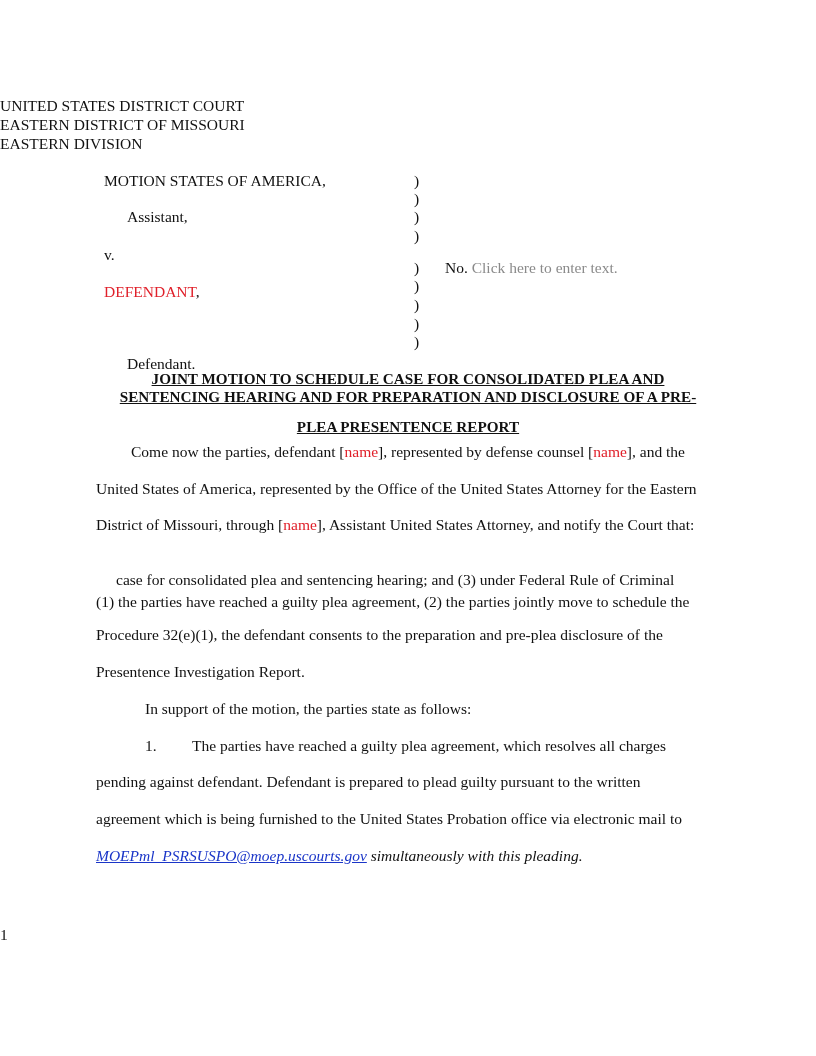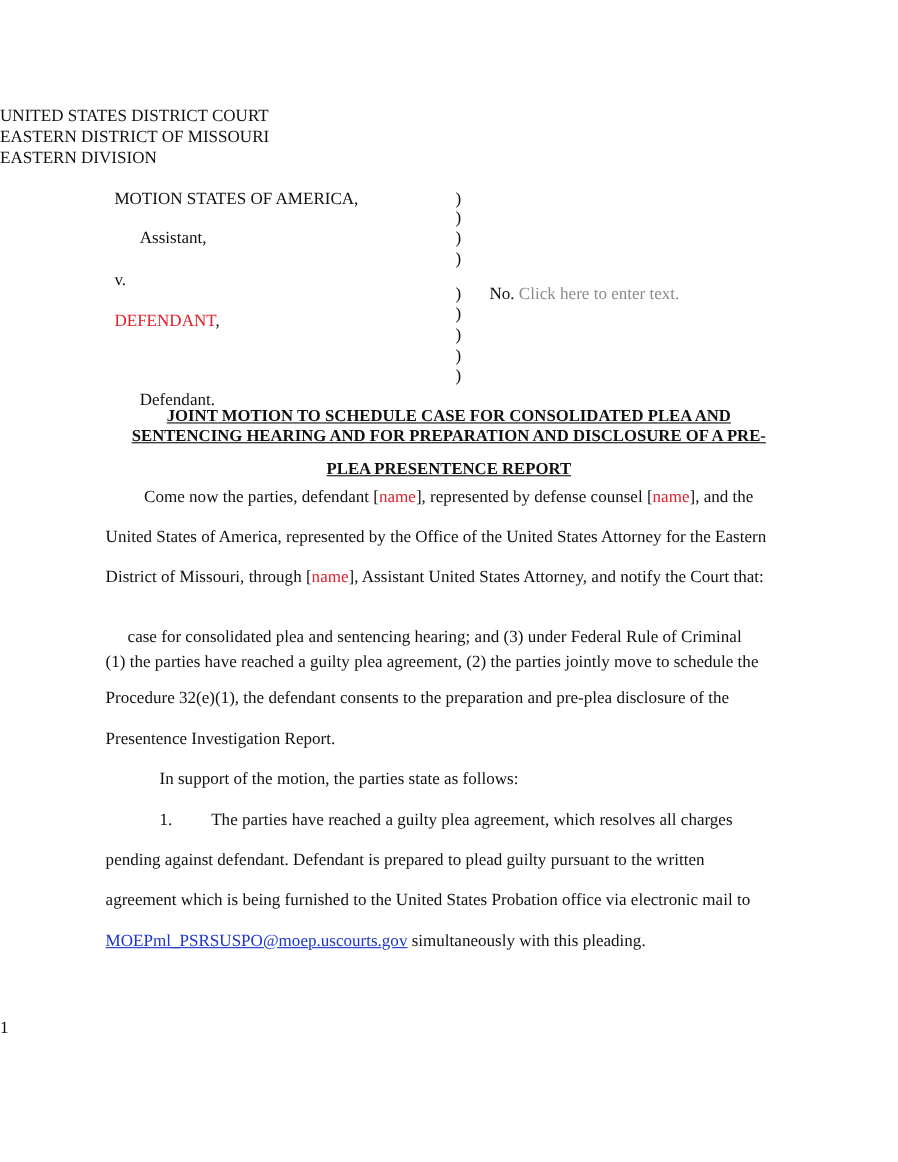--- a/index.html
+++ b/index.html
@@ -62,17 +62,17 @@
 <div class="abs line" style="top:571px;margin-left:20px;">case for consolidated plea and sentencing hearing; and (3) under Federal Rule of Criminal</div>
 <div class="abs line" style="top:626px;">Procedure 32(e)(1), the defendant consents to the preparation and pre-plea disclosure of the</div>
 <div class="abs line" style="top:663px;">Presentence Investigation Report.</div>
 
 <div class="abs" style="left:145px; top:700px;">In support of the motion, the parties state as follows:</div>
 
 <div class="abs" style="left:145px; top:737px;">1.</div>
 <div class="abs" style="left:192px; top:737px;">The parties have reached a guilty plea agreement, which resolves all charges</div>
 <div class="abs line" style="top:773px;">pending against defendant. Defendant is prepared to plead guilty pursuant to the written</div>
 <div class="abs line" style="top:810px;">agreement which is being furnished to the United States Probation office via electronic mail to</div>
-<div class="abs line" style="top:847px;">
+<div class="abs line" style="top:847px;font-style:italic;">
   <span class="link">MOEPml_PSRSUSPO@moep.uscourts.gov</span><span> simultaneously with this pleading.</span>
 </div>
 
 <div class="abs center" style="top:926px;">1</div>
 
 </body></html>

